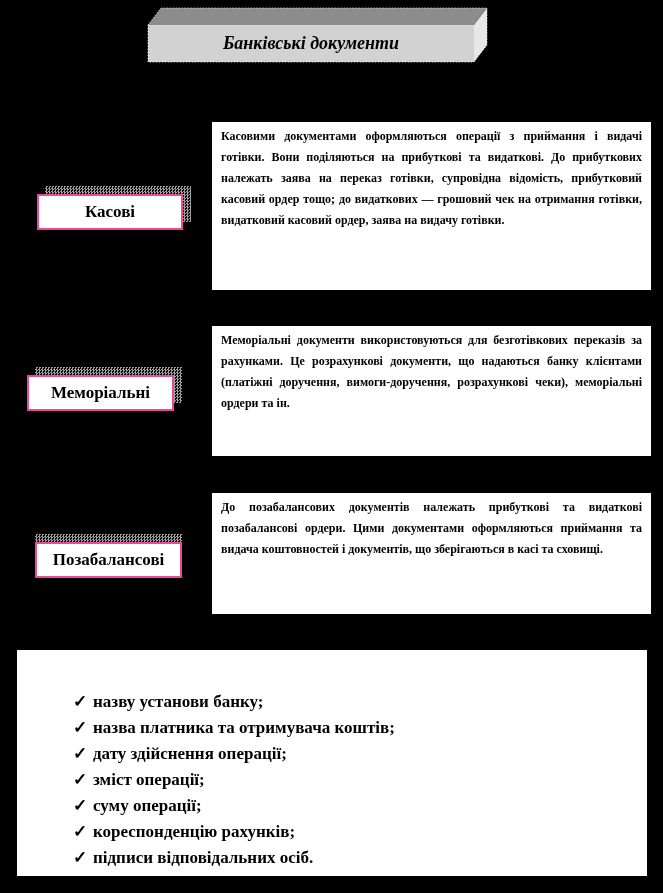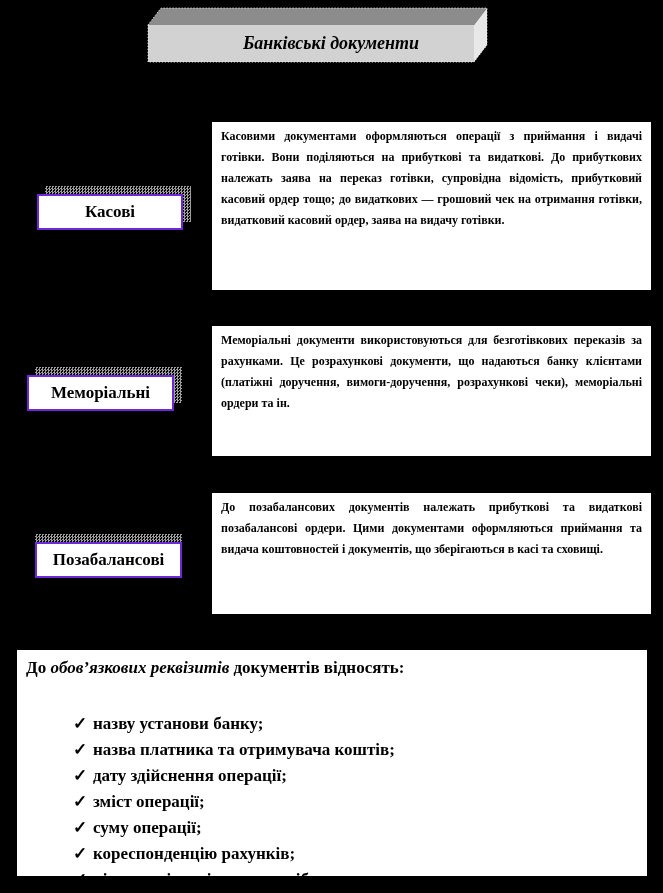--- a/index.html
+++ b/index.html
@@ -13,34 +13,34 @@
   }
 
   
   #title-svg { position: absolute; left: 145px; top: 6px; }
   #title-text {
     position: absolute;
     left: 148px; top: 25px;
     width: 326px; height: 37px;
     display: flex; align-items: center; justify-content: center;
     font-weight: bold; font-style: italic;
-    font-size: 18px; color: #000; padding-left: 20px;
+    font-size: 18px; color: #000;
   }
 
   
   .checker-shadow {
     position: absolute;
     background-image: conic-gradient(#9c9c9c 25%, #000000 25% 50%, #9c9c9c 50% 75%, #000000 75%);
     background-size: 3px 3px;
   }
   .label-box {
     position: absolute;
     box-sizing: border-box;
     background: #ffffff;
-    border: 2px solid #6d28d9;
+    border: 2px solid #ec4899;
     display: flex; align-items: center; justify-content: center;
     font-weight: bold; font-size: 17px; color: #000;
   }
   #shadow-1 { left: 45px; top: 186px; width: 146px; height: 36px; }
   #label-1  { left: 37px; top: 194px; width: 146px; height: 36px; }
   #shadow-2 { left: 35px; top: 367px; width: 147px; height: 36px; }
   #label-2  { left: 27px; top: 375px; width: 147px; height: 36px; }
   #shadow-3 { left: 35px; top: 534px; width: 147px; height: 36px; }
   #label-3  { left: 35px; top: 542px; width: 147px; height: 36px; }
 
@@ -108,23 +108,20 @@
 
   <div id="shadow-2" class="checker-shadow"></div>
   <div id="label-2" class="label-box">Меморіальні</div>
   <div id="text-2" class="text-box">Меморіальні документи використовуються для безготівкових переказів за рахунками. Це розрахункові документи, що надаються банку клієнтами (платіжні доручення, вимоги-доручення, розрахункові чеки), меморіальні ордери та ін.</div>
 
   <div id="shadow-3" class="checker-shadow"></div>
   <div id="label-3" class="label-box">Позабалансові</div>
   <div id="text-3" class="text-box">До позабалансових документів належать прибуткові та видаткові позабалансові ордери. Цими документами оформляються приймання та видача коштовностей і документів, що зберігаються в касі та сховищі.</div>
 
   <div id="req-box">
-    <div id="req-intro">
-      <span>До </span><span class="em">обов’язкових реквізитів</span><span> документів відносять:</span>
-    </div>
     <div id="req-list">
       <div class="req-item"><span class="check">✓</span><span>назву установи банку;</span></div>
       <div class="req-item"><span class="check">✓</span><span>назва платника та отримувача коштів;</span></div>
       <div class="req-item"><span class="check">✓</span><span>дату здійснення операції;</span></div>
       <div class="req-item"><span class="check">✓</span><span>зміст операції;</span></div>
       <div class="req-item"><span class="check">✓</span><span>суму операції;</span></div>
       <div class="req-item"><span class="check">✓</span><span>кореспонденцію рахунків;</span></div>
       <div class="req-item"><span class="check">✓</span><span>підписи відповідальних осіб.</span></div>
     </div>
   </div>

